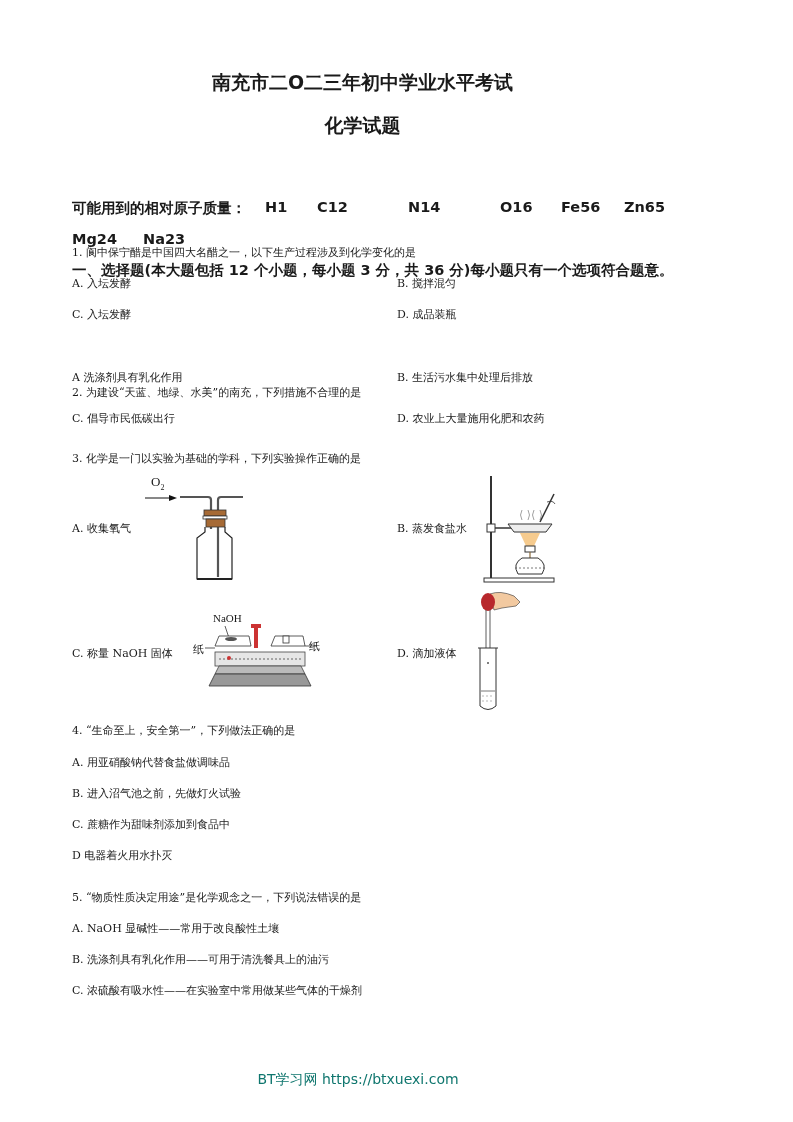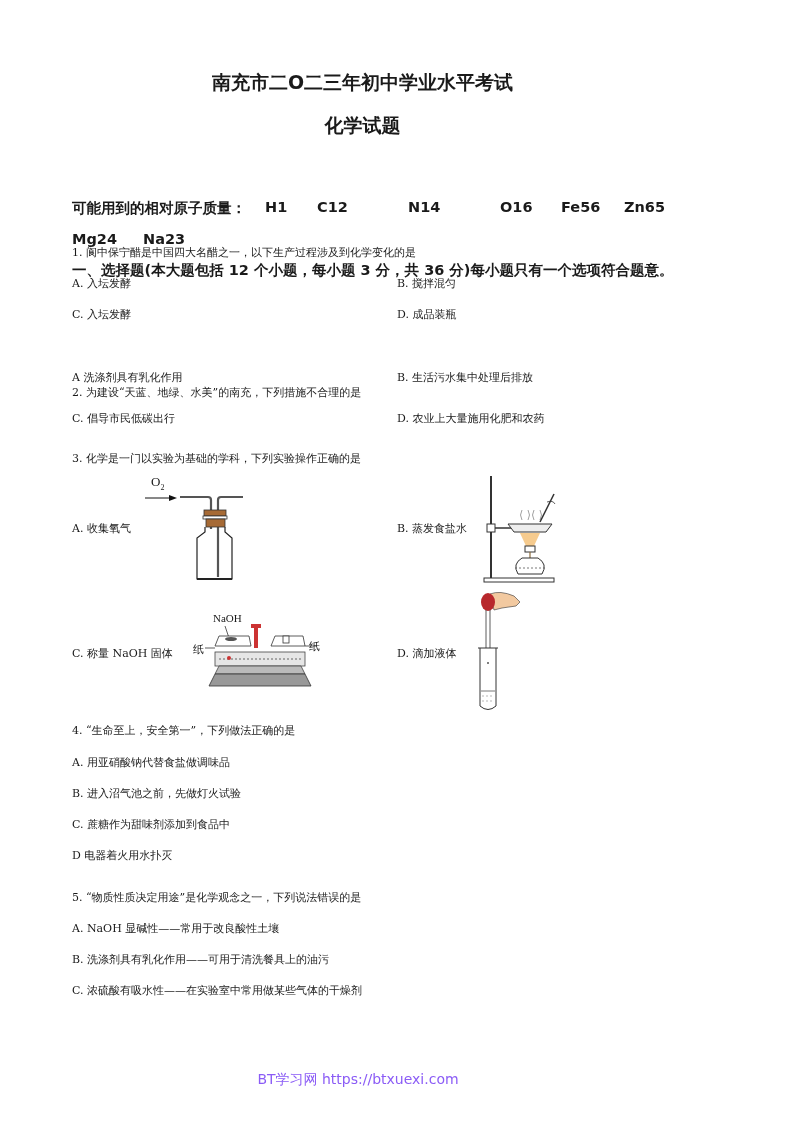--- a/index.html
+++ b/index.html
@@ -2,21 +2,21 @@
 <html><head>
 <meta charset="utf-8">
 <style>
   html, body { margin: 0; padding: 0; background: #ffffff; }
   body { width: 793px; height: 1122px; position: relative; overflow: hidden;
          font-family: "DejaVu Serif", "Liberation Serif", serif; color: #1a1a1a; }
   .abs { position: absolute; white-space: nowrap; }
   .title { font-family: "DejaVu Sans", "Liberation Sans", sans-serif; font-weight: bold; font-size: 19px; left: 0; width: 725px; text-align: center; }
   .bold { font-weight: bold; font-family: "DejaVu Sans", "Liberation Sans", sans-serif; font-size: 14.5px; margin-top: 48px; }
   .txt { font-size: 11px; }
-  .footer { font-family: "DejaVu Sans", "Liberation Sans", sans-serif; font-size: 14px; color: #8b5cf6; left: 0; width: 716px; text-align: center; }
+  .footer { font-family: "DejaVu Sans", "Liberation Sans", sans-serif; font-size: 14px; color: #0f766e; left: 0; width: 716px; text-align: center; }
   .fig { position: absolute; text-align: right; }
   .label-fig { font-family: "Liberation Serif", serif; font-size: 11px; }
 </style>
 </head>
 <body>
 
 <div class="abs title" style="top:70px;">南充市二O二三年初中学业水平考试</div>
 <div class="abs title" style="top:113px;">化学试题</div>
 
 <div class="abs bold" style="left:72px; top:151px;">可能用到的相对原子质量：</div>

